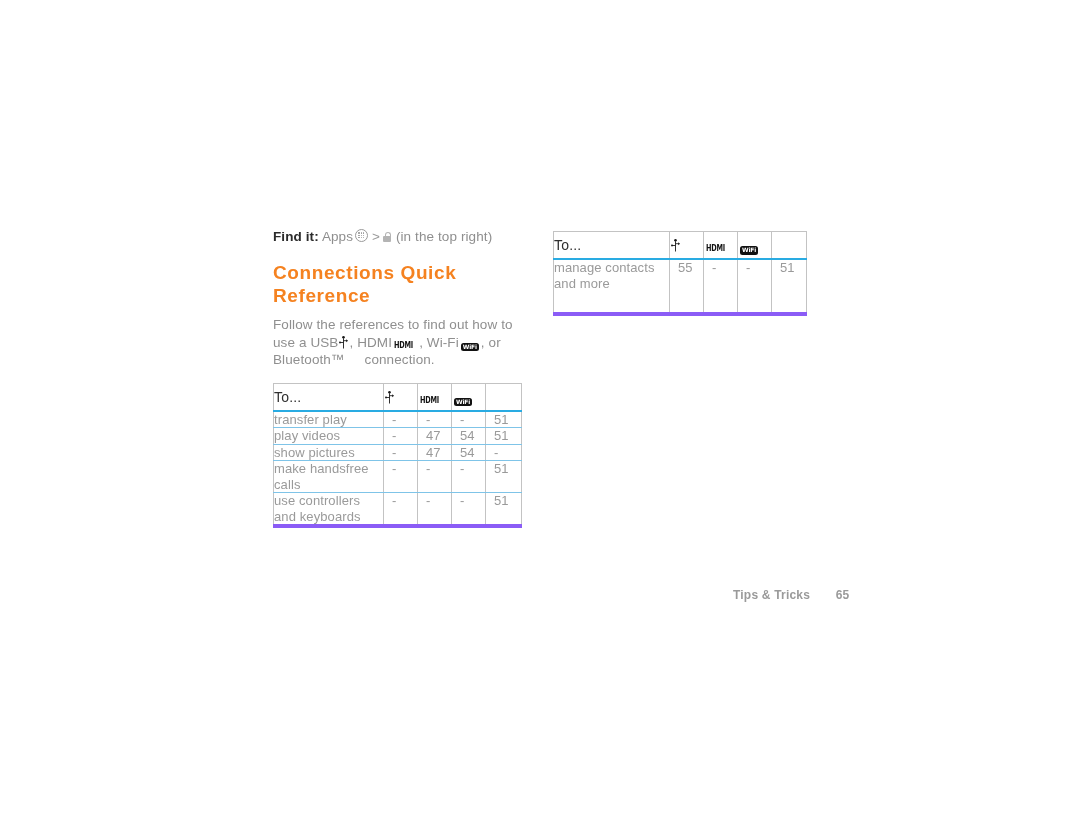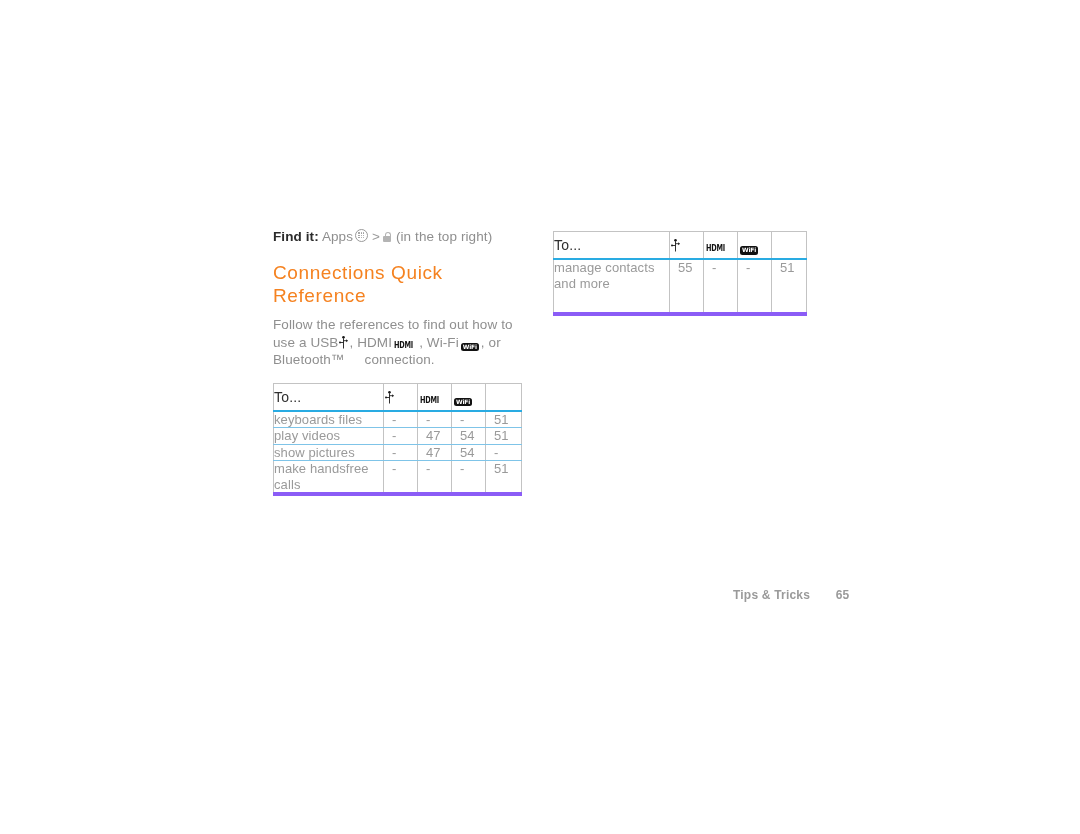--- a/index.html
+++ b/index.html
@@ -21,21 +21,21 @@
 
   
   .apps-icon{display:inline-block;width:11px;height:11px;border:1.1px solid #9a9a9a;border-radius:50%;position:relative;vertical-align:-1px;margin:0 2px;}
   .apps-icon i{position:absolute;width:1.4px;height:1.4px;background:#9a9a9a;border-radius:50%;}
   
   .lock-icon{display:inline-block;width:8px;height:10px;vertical-align:-1px;position:relative;margin:0 1px;}
   .lock-icon .body{position:absolute;left:0;bottom:0;width:8px;height:6.5px;background:#b4b4b4;border-radius:1px;}
   .lock-icon .shackle{position:absolute;left:1.9px;top:0;width:4.2px;height:4.2px;border:1.2px solid #b4b4b4;border-bottom:none;border-radius:3px 3px 0 0;}
 
   
-  .heading{font-size:19px;line-height:23px;font-weight:normal;letter-spacing:.6px;margin:16px 0 0 0;}
+  .heading{font-size:19px;line-height:23px;font-weight:bold;letter-spacing:.6px;margin:16px 0 0 0;}
 
   
   .intro{font-size:13.5px;line-height:17.5px;color:#8f8f8f;margin-top:9px;letter-spacing:.1px;}
   .gap-bt{display:inline-block;width:20px;}
 
   
   .usb-icon{display:inline-block;width:9px;height:13px;vertical-align:-2px;margin:0 1px;}
   .hdmi-icon{display:inline-block;height:9px;vertical-align:-1px;margin:0 2px;
     font-family:"DejaVu Sans",sans-serif;font-size:8px;font-weight:bold;color:#111;
     letter-spacing:-.3px;line-height:9px;transform:scaleX(.82);transform-origin:left center;}
@@ -124,21 +124,21 @@
             <span class="hdmi-icon">HDMI</span>
           </th>
           <th class="hdr-ico">
             <span class="wifi-icon">WiFi</span>
           </th>
           <th class="hdr-ico"></th>
         </tr>
       </thead>
       <tbody>
         <tr>
-          <td class="cell">keyboards files</td>
+          <td class="cell">transfer play</td>
           <td class="cell num">-</td>
           <td class="cell num">-</td>
           <td class="cell num">-</td>
           <td class="cell num">51</td>
         </tr>
         <tr>
           <td class="cell">play videos</td>
           <td class="cell num">-</td>
           <td class="cell num">47</td>
           <td class="cell num">54</td>
@@ -146,20 +146,27 @@
         </tr>
         <tr>
           <td class="cell">show pictures</td>
           <td class="cell num">-</td>
           <td class="cell num">47</td>
           <td class="cell num">54</td>
           <td class="cell num">-</td>
         </tr>
         <tr>
           <td class="cell">make handsfree calls</td>
+          <td class="cell num">-</td>
+          <td class="cell num">-</td>
+          <td class="cell num">-</td>
+          <td class="cell num">51</td>
+        </tr>
+        <tr class="last">
+          <td class="cell">use controllers and keyboards</td>
           <td class="cell num">-</td>
           <td class="cell num">-</td>
           <td class="cell num">-</td>
           <td class="cell num">51</td>
         </tr>
       </tbody>
     </table>
   </div>
 
   <div class="col-right">

